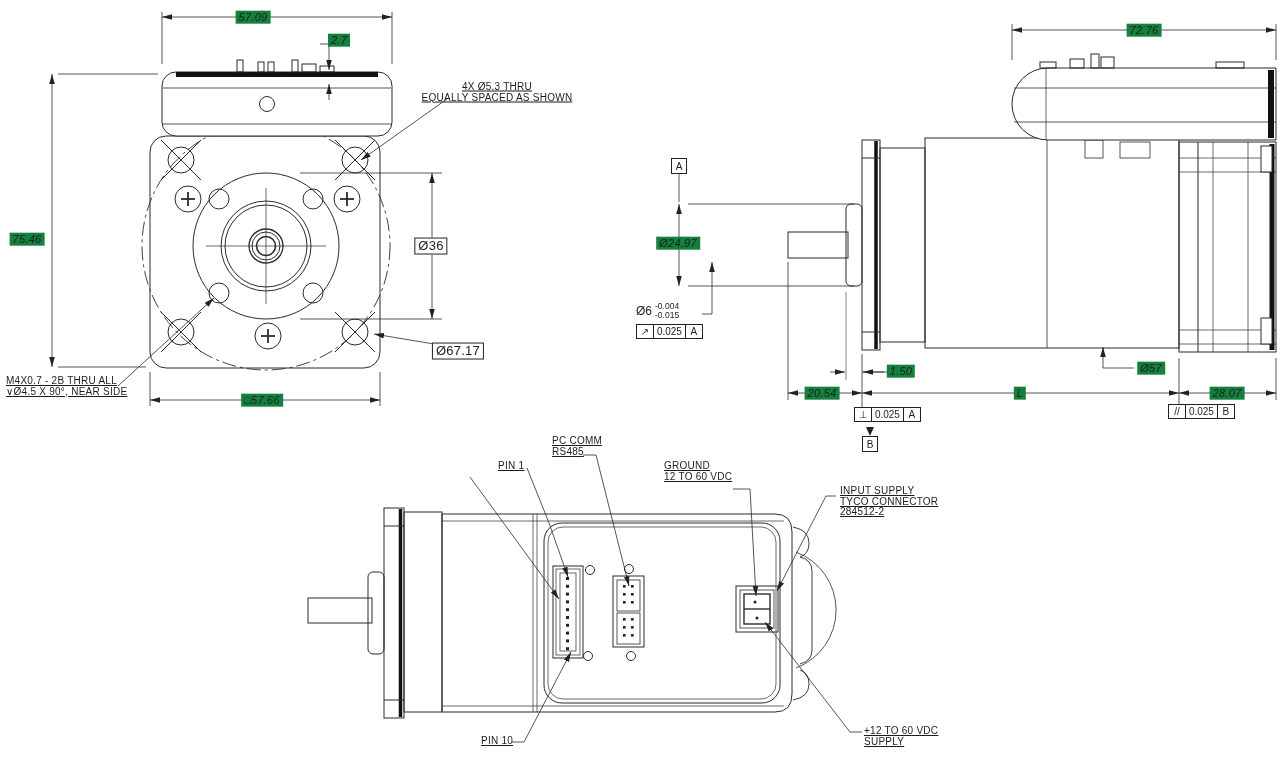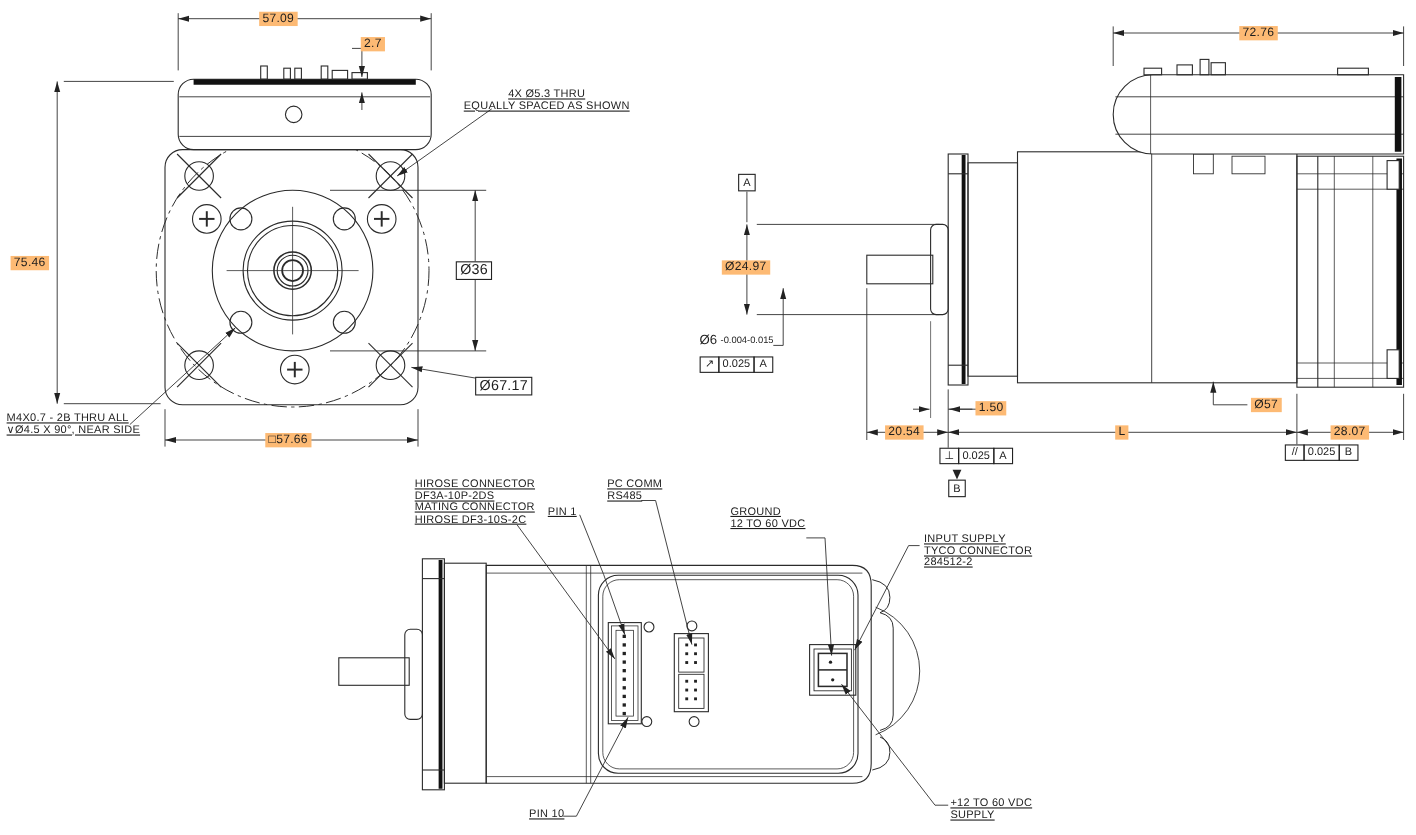--- a/index.html
+++ b/index.html
@@ -2,31 +2,31 @@
 <html><head>
 <meta charset="utf-8">
 <style>
   html,body{margin:0;padding:0;background:#fff;}
   #sheet{position:relative;width:1287px;height:759px;background:#fff;overflow:hidden;
          font-family:"Liberation Sans","DejaVu Sans",sans-serif;color:#1d1d1d;}
   #geom{position:absolute;left:0;top:0;}
   .lbl{position:absolute;font-size:11px;line-height:1.15;letter-spacing:.25px;
        white-space:pre-line;color:#1d1d1d;}
   .c{transform:translate(-50%,-50%);text-align:center;}
-  .bg{background:#fdba74;padding:0 3px;}
+  .bg{background:#15803d;padding:0 3px;font-style:italic;}
   .sm{font-size:10px;line-height:10.5px;text-decoration:underline;}
   .dimbox{border:1.2px solid #222;background:#fff;padding:0 3px;font-size:13px;}
   .dflag{border:1.2px solid #222;background:#fff;width:14px;height:14px;display:flex;
          align-items:center;justify-content:center;font-size:10px;transform:translate(-50%,-50%);position:absolute;}
   .fcf{position:absolute;display:flex;background:#fff;font-size:10px;line-height:13px;}
   .fcf span{border:1.1px solid #222;padding:0 3px;display:block;min-width:10px;text-align:center;}
   .fcf span + span{margin-left:-1.1px;}
   .tolgrp{position:absolute;display:flex;align-items:center;background:#fff;}
   .tolgrp .dia{font-size:12px;}
-  .tolgrp .stack{display:flex;flex-direction:row;margin-left:3px;font-size:8.5px;line-height:9px;}
+  .tolgrp .stack{display:flex;flex-direction:column;margin-left:3px;font-size:8.5px;line-height:9px;}
 </style>
 </head>
 <body>
 
 <div id="sheet">
 
 <svg id="geom" width="1287" height="759" viewBox="0 0 1287 759">
   <defs>
     <marker id="ar" viewBox="0 0 10 8" refX="10" refY="4" markerUnits="userSpaceOnUse" markerWidth="10" markerHeight="8" orient="auto-start-reverse">
       <path d="M0,1.2 L10,4 L0,6.8 Z" fill="#222"></path>
@@ -299,24 +299,20 @@
     <span>0.025</span>
     <span>A</span>
   </div>
   <span class="dflag" style="left:870px;top:444px">B</span>
   <div class="fcf" style="left:1168px;top:404px">
     <span>//</span>
     <span>0.025</span>
     <span>B</span>
   </div>
 
-  <span class="lbl sm" style="left:377px;top:436px">HIROSE CONNECTOR
-DF3A-10P-2DS
-MATING CONNECTOR
-HIROSE DF3-10S-2C</span>
   <span class="lbl sm" style="left:498px;top:461px">PIN 1</span>
   <span class="lbl sm" style="left:552px;top:436px">PC COMM
 RS485</span>
   <span class="lbl sm" style="left:664px;top:461px">GROUND
 12 TO 60 VDC</span>
   <span class="lbl sm" style="left:840px;top:486px">INPUT SUPPLY
 TYCO CONNECTOR
 284512-2</span>
   <span class="lbl sm" style="left:481px;top:736px">PIN 10</span>
   <span class="lbl sm" style="left:864px;top:726px">+12 TO 60 VDC

